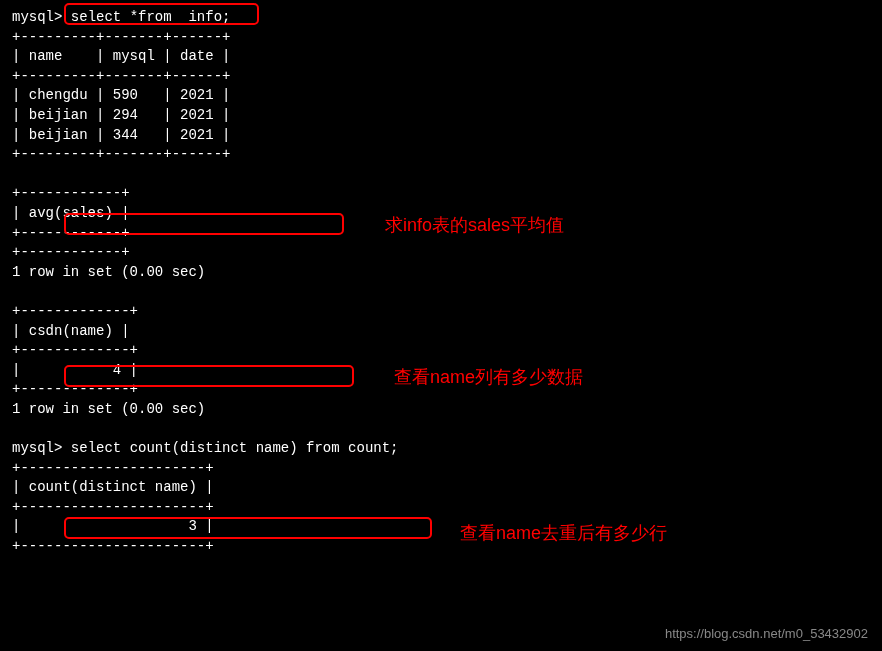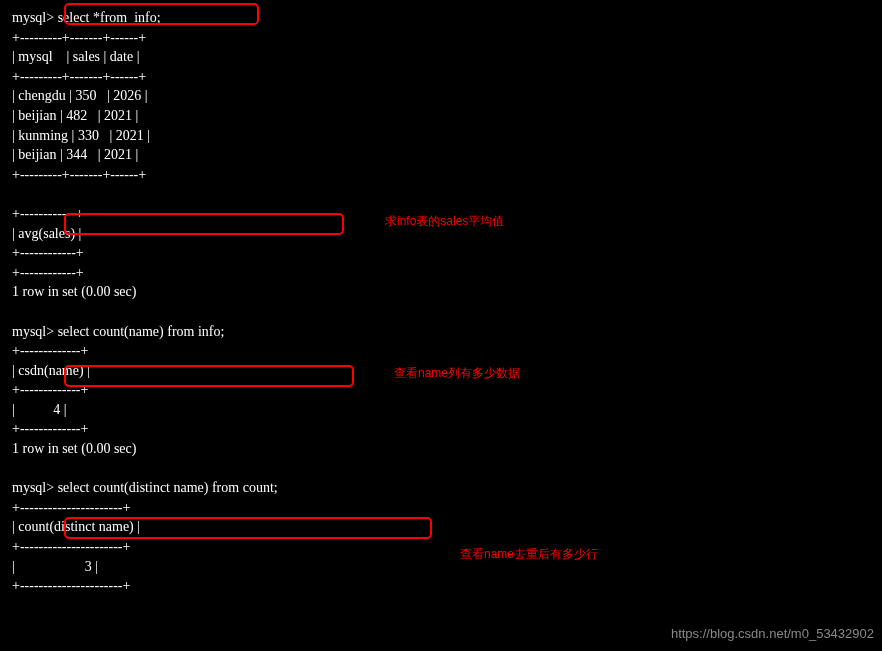--- a/index.html
+++ b/index.html
@@ -15,68 +15,65 @@
       line-height: 1.4;
       width: 882px;
       height: 651px;
       position: relative;
       padding: 8px 12px;
       overflow: hidden;
     }
     .line {
       white-space: pre;
       min-height: 19px;
-      font-family: Liberation Serif, serif;
     }
     .red-box {
       position: absolute;
       border: 2px solid #ff0000;
       border-radius: 5px;
       background: transparent;
       pointer-events: none;
     }
     .annotation {
       position: absolute;
       color: #ff0000;
       font-family: "Microsoft YaHei", "SimSun", sans-serif;
-      font-size: 12px;
+      font-size: 18px;
       pointer-events: none;
     }
     .watermark {
       position: absolute;
       bottom: 8px;
-      right: 8px;
+      right: 14px;
       color: #888;
       font-family: Arial, sans-serif;
       font-size: 13px;
     }
   </style>
 </head>
 <body>
 
 <div>
   <div class="line"><span>mysql&gt;</span> <span>select *from  info;</span></div>
   <div class="line">+---------+-------+------+</div>
-  <div class="line">| mysql    | sales | date |</div>
+  <div class="line">| name    | mysql | date |</div>
   <div class="line">+---------+-------+------+</div>
-  <div class="line">| chengdu | 350   | 2026 |</div>
-  <div class="line">| beijian | 482   | 2021 |</div>
-  <div class="line">| kunming | 330   | 2021 |</div>
+  <div class="line">| chengdu | 590   | 2021 |</div>
+  <div class="line">| beijian | 294   | 2021 |</div>
   <div class="line">| beijian | 344   | 2021 |</div>
   <div class="line">+---------+-------+------+</div>
   <div class="line"> </div>
 
   <div class="line">+------------+</div>
   <div class="line">| avg(sales) |</div>
   <div class="line">+------------+</div>
   <div class="line">+------------+</div>
   <div class="line">1 row in set (0.00 sec)</div>
   <div class="line"> </div>
 
-  <div class="line"><span>mysql&gt;</span> <span>select count(name) from info;</span></div>
   <div class="line">+-------------+</div>
   <div class="line">| csdn(name) |</div>
   <div class="line">+-------------+</div>
   <div class="line">|           4 |</div>
   <div class="line">+-------------+</div>
   <div class="line">1 row in set (0.00 sec)</div>
   <div class="line"> </div>
 
   <div class="line"><span>mysql&gt;</span> <span>select count(distinct name) from count;</span></div>
   <div class="line">+----------------------+</div>
@@ -86,15 +83,15 @@
   <div class="line">+----------------------+</div>
 </div>
 
 <div class="red-box" style="left:64px; top:3px; width:195px; height:22px;"></div>
 <div class="red-box" style="left:64px; top:213px; width:280px; height:22px;"></div>
 <div class="red-box" style="left:64px; top:365px; width:290px; height:22px;"></div>
 <div class="red-box" style="left:64px; top:517px; width:368px; height:22px;"></div>
 
 <div class="annotation" style="left:385px; top:213px;">求info表的sales平均值</div>
 <div class="annotation" style="left:394px; top:365px;">查看name列有多少数据</div>
-<div class="annotation" style="left:460px; top:546px;">查看name去重后有多少行</div>
+<div class="annotation" style="left:460px; top:521px;">查看name去重后有多少行</div>
 
 <div class="watermark">https://blog.csdn.net/m0_53432902</div>
 
 </body></html>

